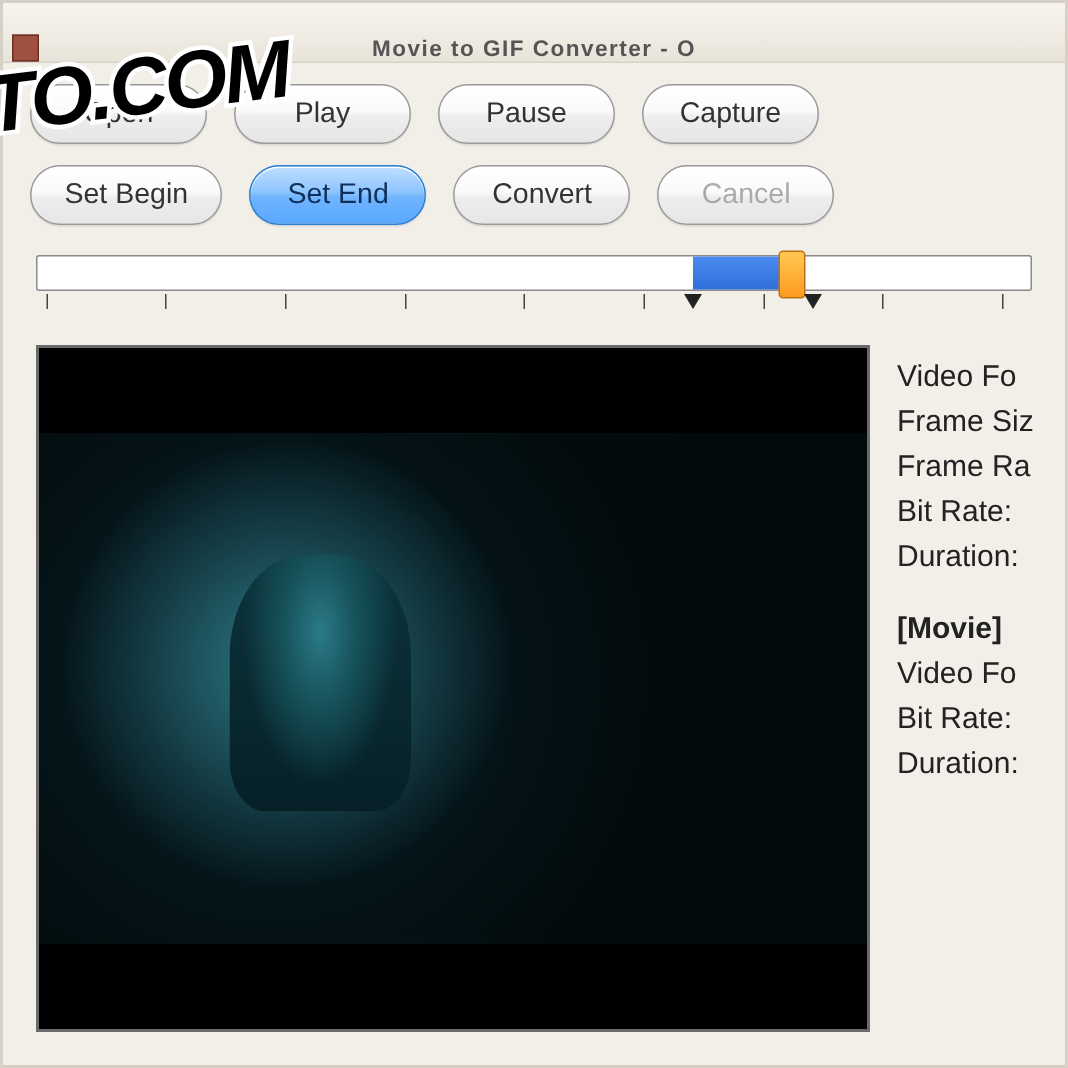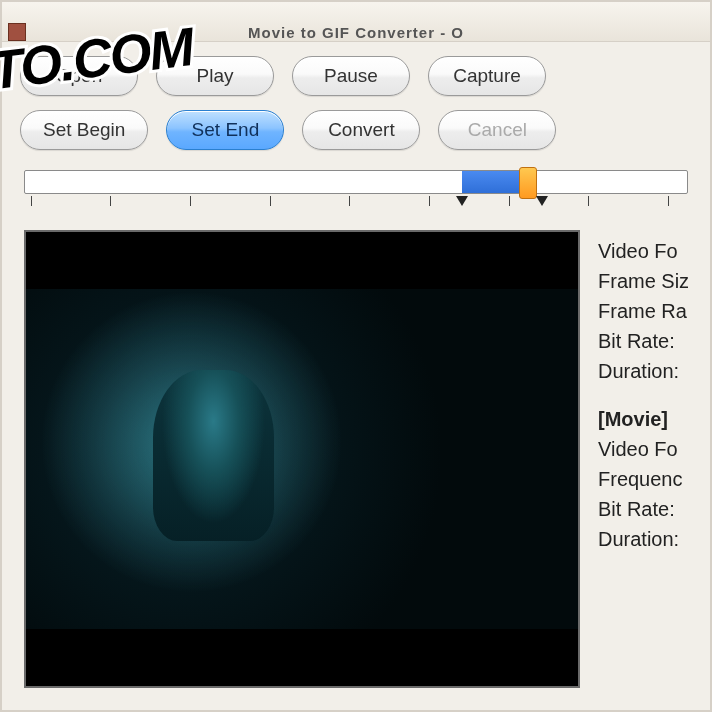--- a/index.html
+++ b/index.html
@@ -136,21 +136,20 @@
       <div class="group">
         <div>Video Fo</div>
         <div>Frame Siz</div>
         <div>Frame Ra</div>
         <div>Bit Rate:</div>
         <div>Duration:</div>
       </div>
       <div class="group">
         <div class="heading">[Movie]</div>
         <div>Video Fo</div>
-        <div>Frequenc</div>
         <div>Bit Rate:</div>
         <div>Duration:</div>
       </div>
     </div>
   </div>
 
   <div class="watermark">XIFTO.COM</div>
 </div>
 
 </body></html>

